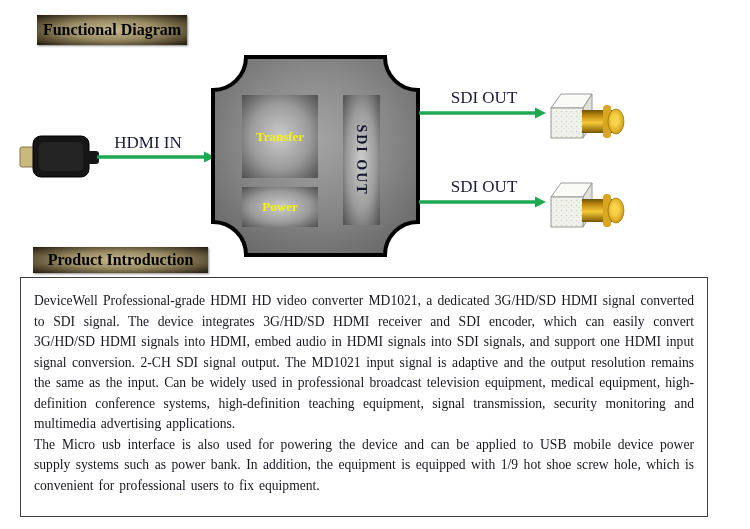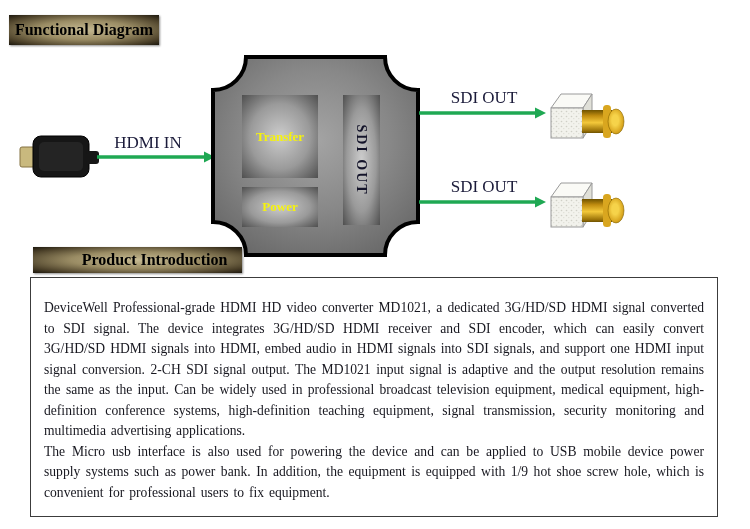--- a/index.html
+++ b/index.html
@@ -6,27 +6,27 @@
   #canvas{
     position:relative;width:750px;height:529px;background:#ffffff;
     font-family:"Liberation Serif", serif;overflow:hidden;
   }
   .badge{
     position:absolute;display:flex;align-items:center;justify-content:center;
     background:radial-gradient(ellipse at 50% 50%, #c6ba92 0%, #9a8c64 45%, #4a3f28 82%, #1d180e 100%);
     color:#000;font-weight:bold;font-size:16px;
     box-shadow:1px 1px 2px rgba(0,0,0,.45);
   }
-  #badge-functional{left:9px;top:15px;width:150px;height:30px;}
-  #badge-product{left:33px;top:247px;width:175px;height:26px;padding-left:34px;}
+  #badge-functional{left:37px;top:15px;width:150px;height:30px;}
+  #badge-product{left:33px;top:247px;width:175px;height:26px;}
   #diagram-svg{position:absolute;left:0;top:0;}
   #intro-box{
-    position:absolute;left:30px;top:277px;width:688px;height:240px;
+    position:absolute;left:20px;top:277px;width:688px;height:240px;
     border:1.5px solid #3c3c3c;background:#ffffff;box-sizing:border-box;
-    padding:20px 13px 0 13px;
+    padding:13px 13px 0 13px;
   }
   #intro-box p{
     margin:0;font-size:13.6px;line-height:20.5px;text-align:justify;
     color:#17171f;word-spacing:1.5px;
   }
   svg text{font-family:"Liberation Serif", serif;}
   .flow-label{font-size:17px;fill:#1b1b3a;}
   .block-label{font-size:13px;font-weight:bold;fill:#f5f20e;}
   .vert-label{font-size:14px;font-weight:bold;fill:#14142a;letter-spacing:2px;}
 </style>

